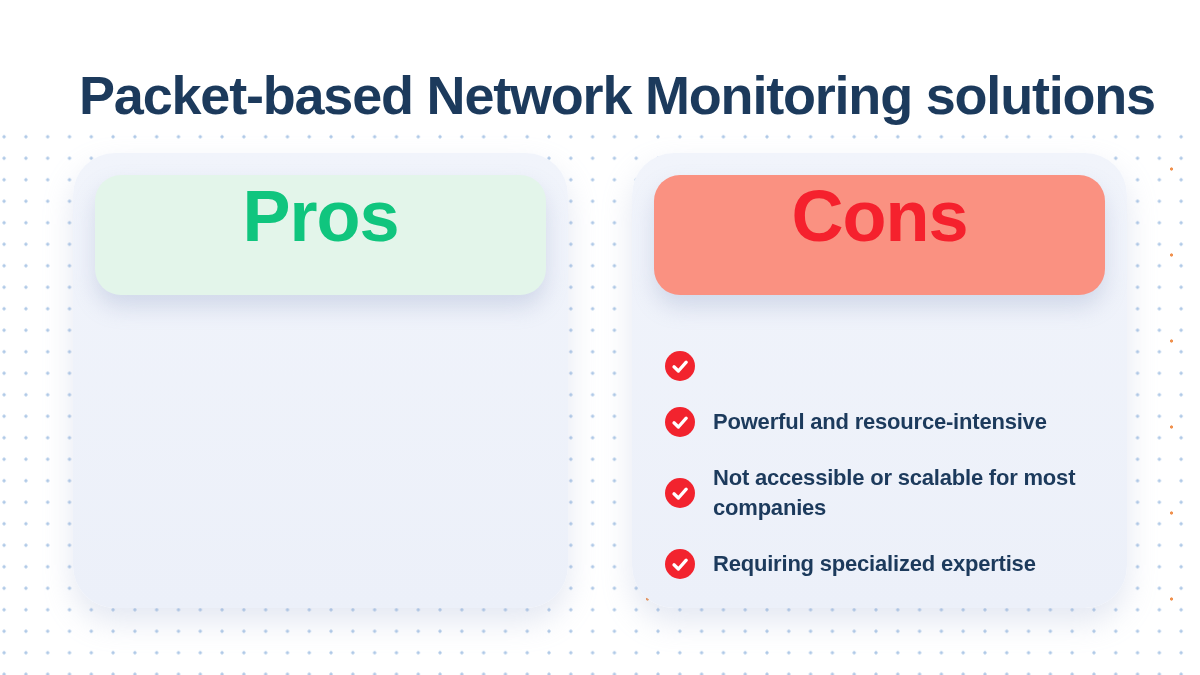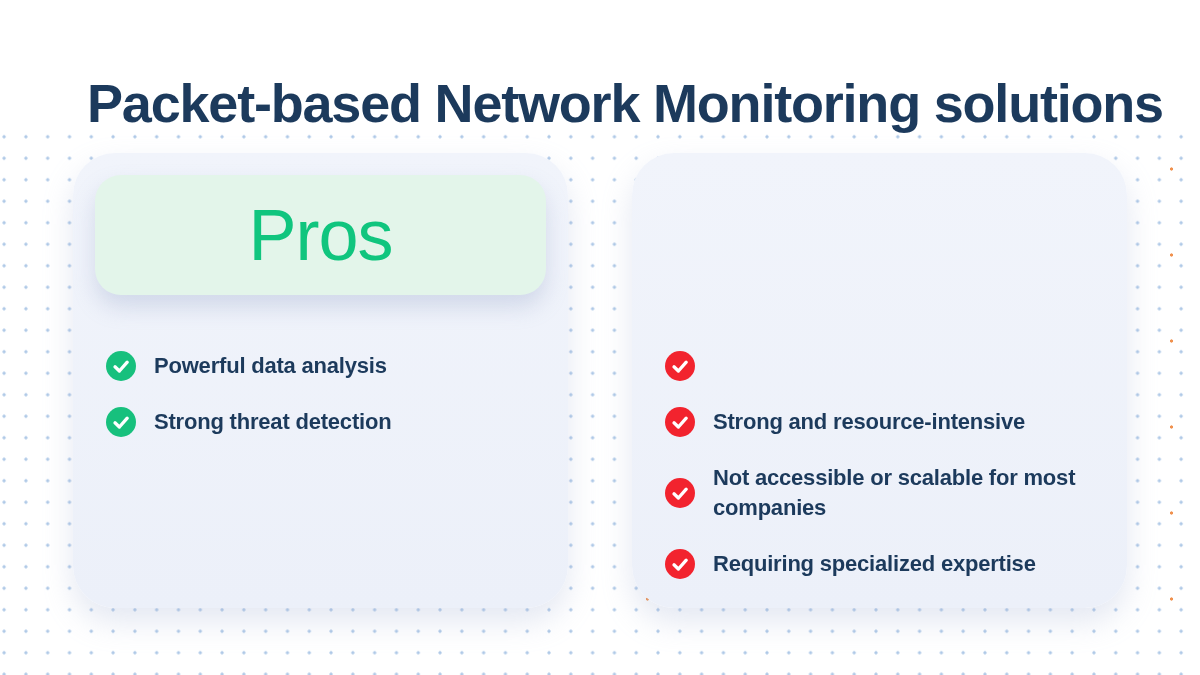--- a/index.html
+++ b/index.html
@@ -19,21 +19,21 @@
     background-image:
       radial-gradient(circle, var(--dot-orange) 1.3px, rgba(240,145,78,0) 1.9px),
       radial-gradient(circle, var(--dot-blue) 1.3px, rgba(175,201,231,0) 1.9px);
     background-size: 131px 86px, 21.8px 21.5px;
     background-position: 58px 6px, 15px 6px;
   }
 
   .page-title {
     position: absolute;
     left: 75px; top: 60px;
-    margin: 12px;
+    margin: 4px;
     font-size: 54px;
     line-height: 62px;
     font-weight: 700;
     letter-spacing: -1.2px;
     color: var(--navy);
     white-space: nowrap;
   }
 
   .card {
     position: absolute;
@@ -45,24 +45,23 @@
   }
   .card.pros { left: 73px; }
   .card.cons { left: 632px; }
 
   .card-header {
     position: absolute;
     left: 22px; top: 22px;
     width: 451px; height: 120px;
     border-radius: 26px;
     display: flex;
-    align-items: center;
     justify-content: center;
     font-size: 72px;
-    font-weight: 400;
+    font-weight: 700;
     letter-spacing: -1px;
     box-shadow: 0 12px 22px rgba(140, 156, 196, 0.30);
   }
   .card.pros .card-header { background: var(--mint); color: var(--green-text); }
   .card.cons .card-header { background: var(--salmon); color: var(--red-text); }
 
   .item-list {
     position: absolute;
     left: 33px; top: 198px;
     right: 28px;
@@ -99,56 +98,41 @@
 <body>
 
 <div class="dot-grid"></div>
 
 <h1 class="page-title">Packet-based Network Monitoring solutions</h1>
 
 <section class="card pros">
   <div class="card-header">
     <span>Pros</span>
   </div>
-  <div class="item-list">
-    <div class="item-row">
-      <span class="check-badge">
-        <svg width="30" height="30" viewBox="0 0 30 30">
-          <polyline points="9,15.8 13.4,20 21.2,11.2" fill="none" stroke="#ffffff" stroke-width="3.3" stroke-linecap="round" stroke-linejoin="round"></polyline>
-        </svg>
-      </span>
-      <span class="item-text">Powerful data analysis</span>
-    </div>
-    <div class="item-row">
-      <span class="check-badge">
-        <svg width="30" height="30" viewBox="0 0 30 30">
-          <polyline points="9,15.8 13.4,20 21.2,11.2" fill="none" stroke="#ffffff" stroke-width="3.3" stroke-linecap="round" stroke-linejoin="round"></polyline>
-        </svg>
-      </span>
-      <span class="item-text">Strong threat detection</span>
-    </div>
-  </div>
 </section>
 
 <section class="card cons">
+  <div class="card-header">
+    <span>Cons</span>
+  </div>
   <div class="item-list">
     <div class="item-row">
       <span class="check-badge">
         <svg width="30" height="30" viewBox="0 0 30 30">
           <polyline points="9,15.8 13.4,20 21.2,11.2" fill="none" stroke="#ffffff" stroke-width="3.3" stroke-linecap="round" stroke-linejoin="round"></polyline>
         </svg>
       </span>
     </div>
     <div class="item-row">
       <span class="check-badge">
         <svg width="30" height="30" viewBox="0 0 30 30">
           <polyline points="9,15.8 13.4,20 21.2,11.2" fill="none" stroke="#ffffff" stroke-width="3.3" stroke-linecap="round" stroke-linejoin="round"></polyline>
         </svg>
       </span>
-      <span class="item-text">Strong and resource-intensive</span>
+      <span class="item-text">Powerful and resource-intensive</span>
     </div>
     <div class="item-row">
       <span class="check-badge">
         <svg width="30" height="30" viewBox="0 0 30 30">
           <polyline points="9,15.8 13.4,20 21.2,11.2" fill="none" stroke="#ffffff" stroke-width="3.3" stroke-linecap="round" stroke-linejoin="round"></polyline>
         </svg>
       </span>
       <span class="item-text">Not accessible or scalable for most companies</span>
     </div>
     <div class="item-row">

